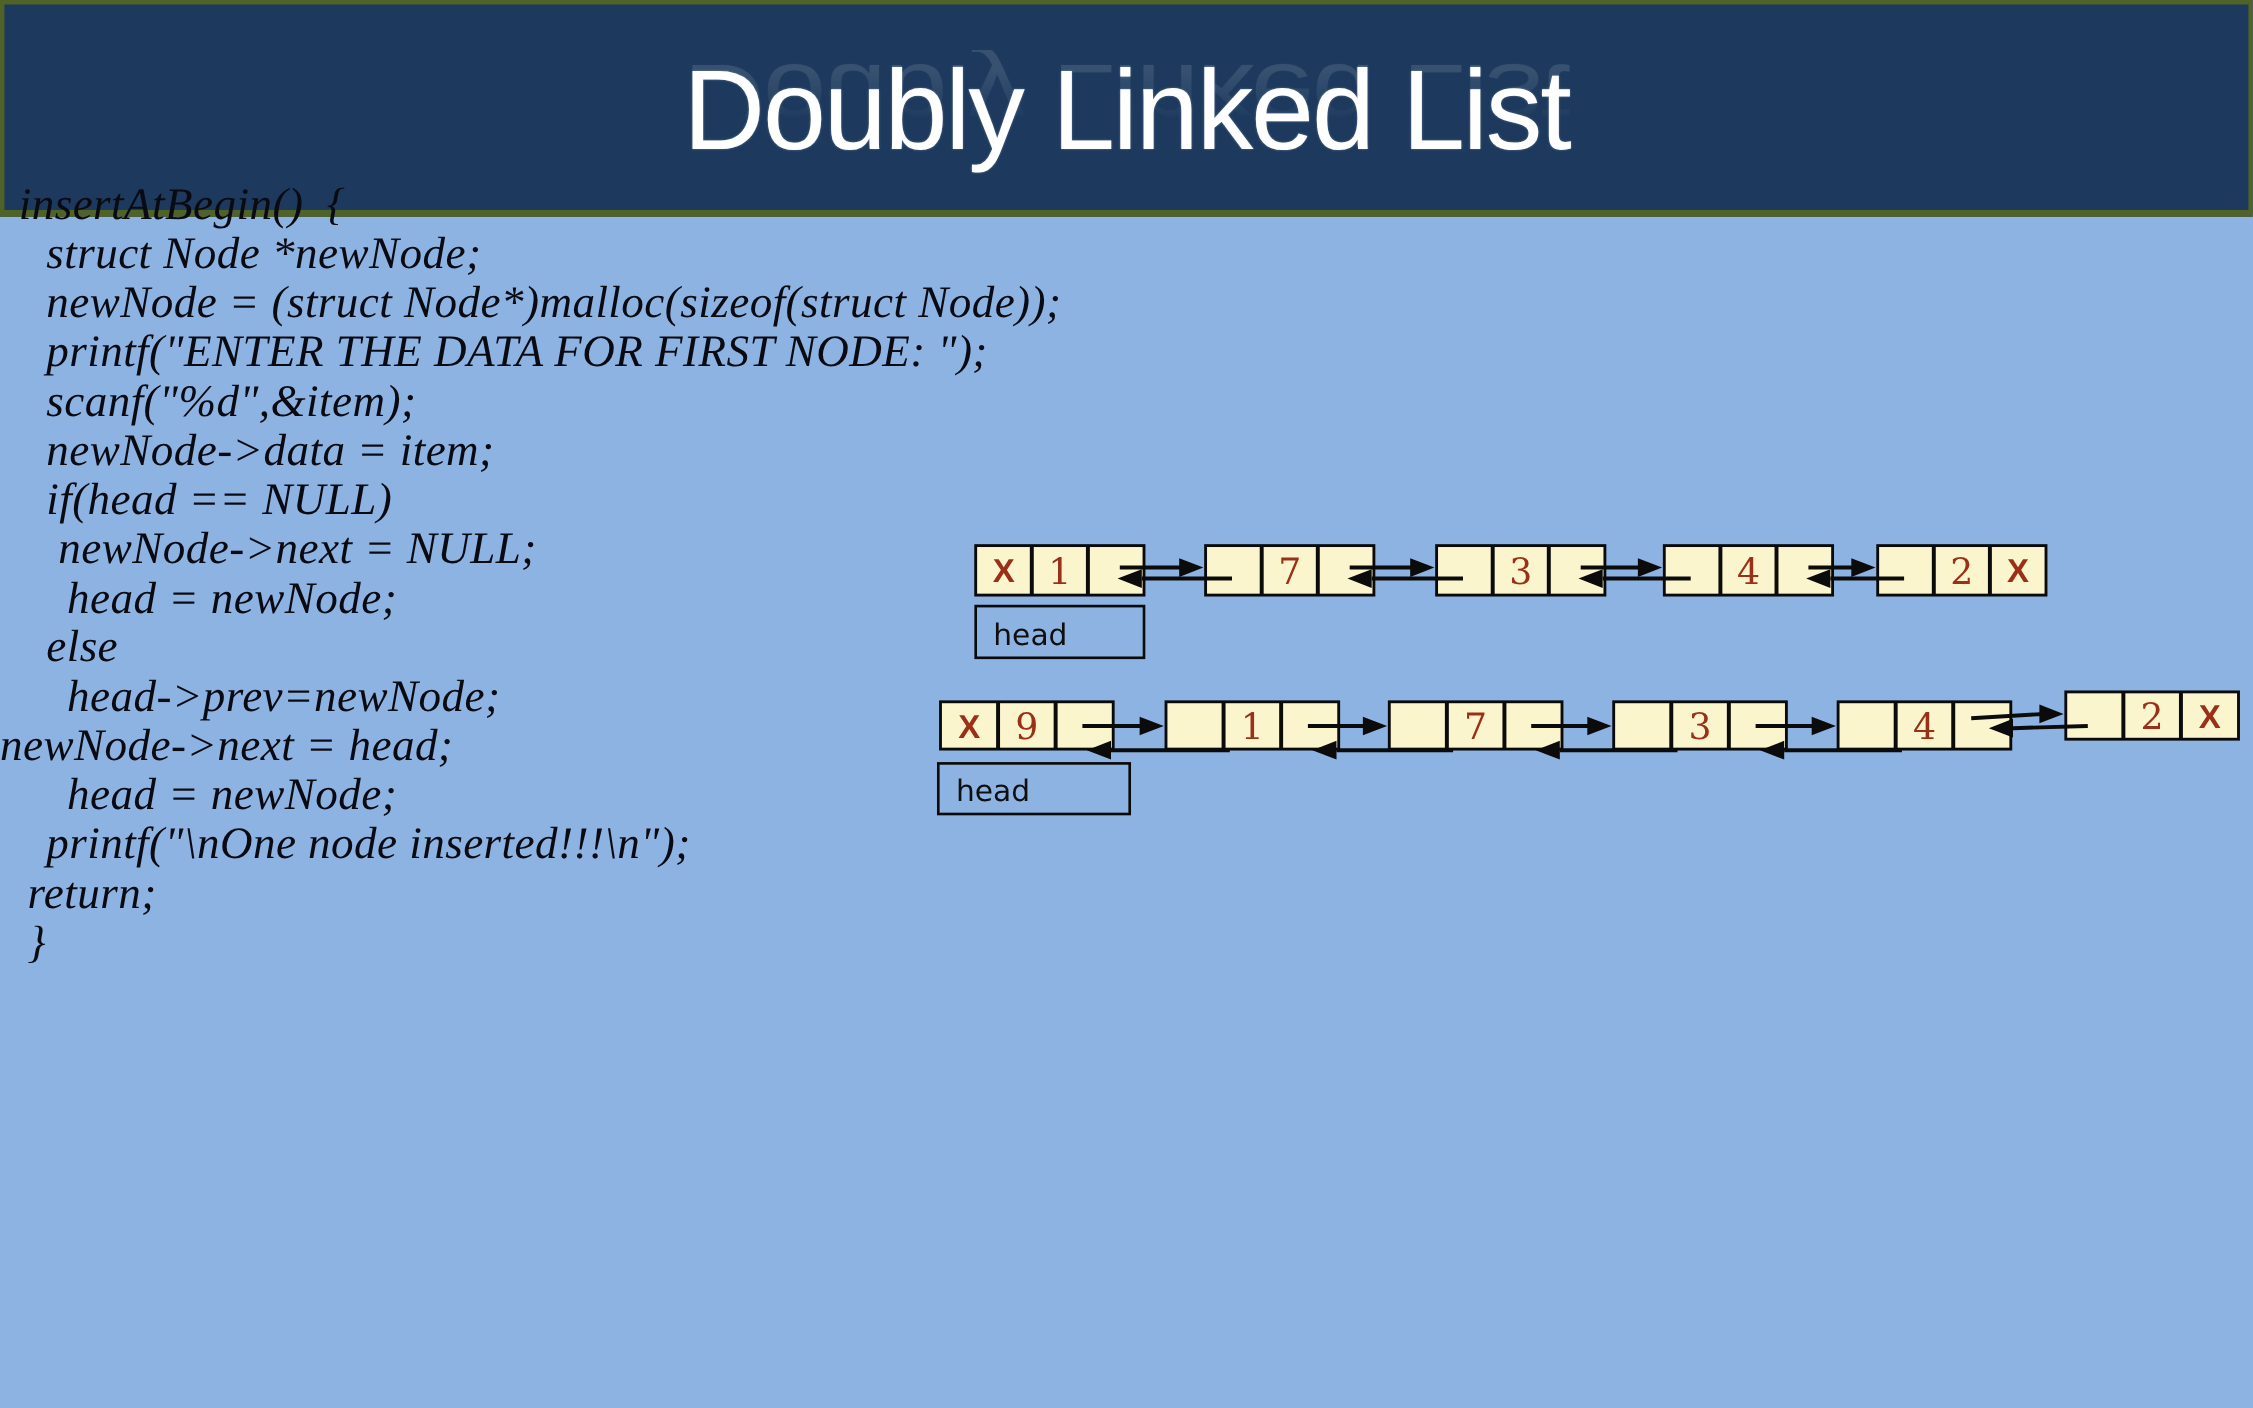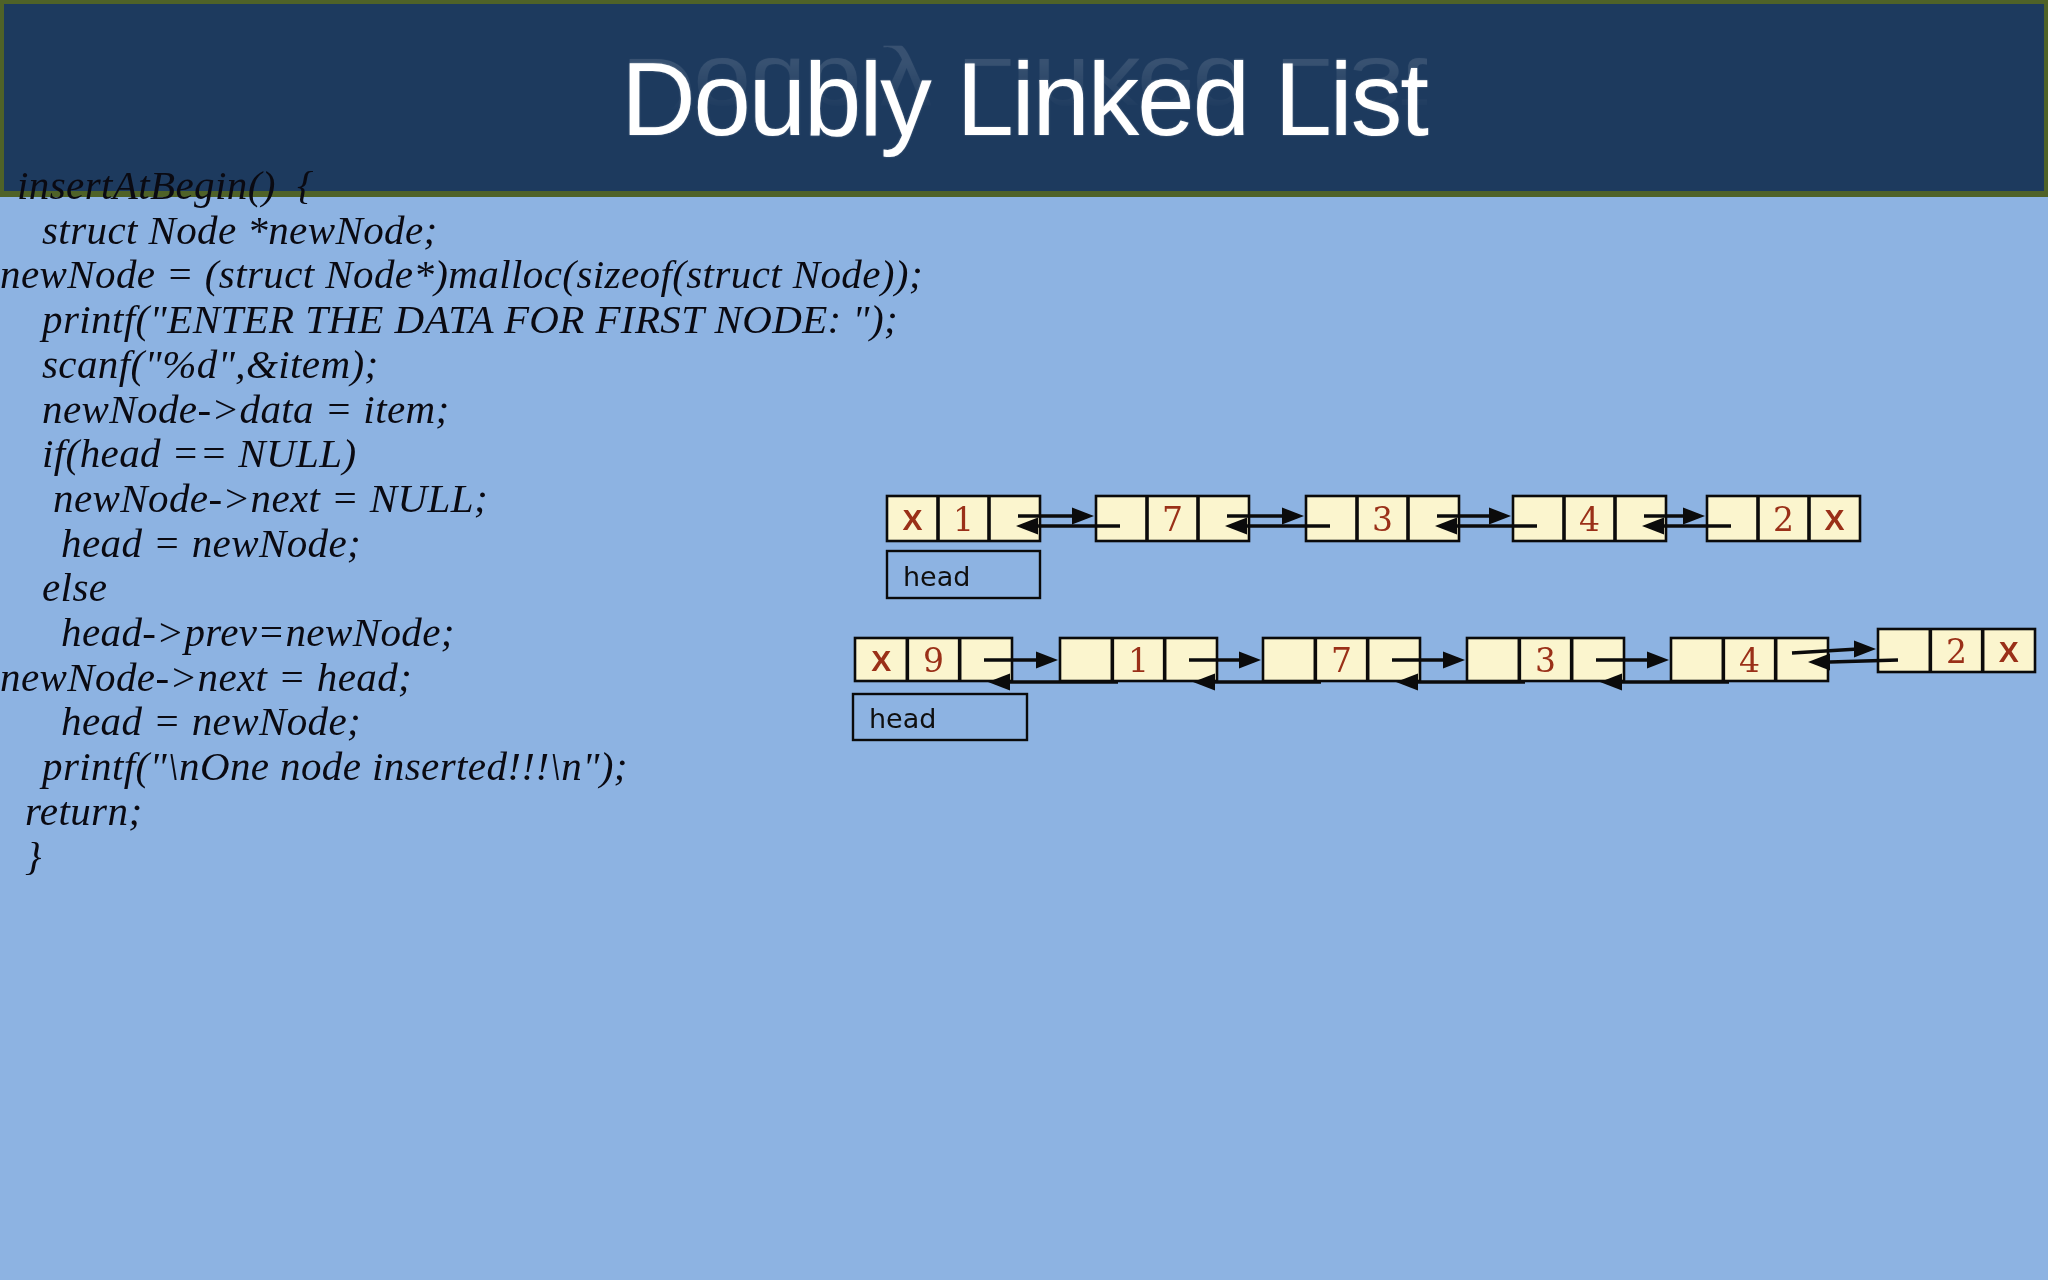--- a/index.html
+++ b/index.html
@@ -51,21 +51,21 @@
 <div class="banner">
   <div class="title-wrap">
     <div class="slide-title">Doubly Linked List</div>
     <div class="slide-title title-reflection">Doubly Linked List</div>
   </div>
 </div>
 
 <div class="code-block" id="code-block">
     <div class="code-line" style="padding-left: 17px;">insertAtBegin()  {</div>
     <div class="code-line" style="padding-left: 42px;">struct Node *newNode;</div>
-    <div class="code-line" style="">newNode = (struct Node*)malloc(sizeof(struct Node));</div>
+    <div class="code-line" style="padding-left: 42px;">newNode = (struct Node*)malloc(sizeof(struct Node));</div>
     <div class="code-line" style="padding-left: 42px;">printf("ENTER THE DATA FOR FIRST NODE: ");</div>
     <div class="code-line" style="padding-left: 42px;">scanf("%d",&amp;item);</div>
     <div class="code-line" style="padding-left: 42px;">newNode-&gt;data = item;</div>
     <div class="code-line" style="padding-left: 42px;">if(head == NULL)</div>
     <div class="code-line" style="padding-left: 53px;">newNode-&gt;next = NULL;</div>
     <div class="code-line" style="padding-left: 61px;">head = newNode;</div>
     <div class="code-line" style="padding-left: 42px;">else</div>
     <div class="code-line" style="padding-left: 61px;">head-&gt;prev=newNode;</div>
     <div class="code-line" style="">newNode-&gt;next = head;</div>
     <div class="code-line" style="padding-left: 61px;">head = newNode;</div>

